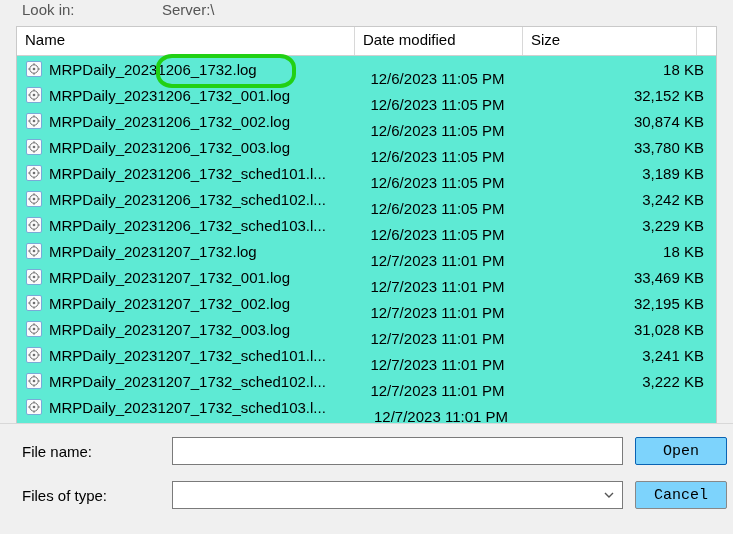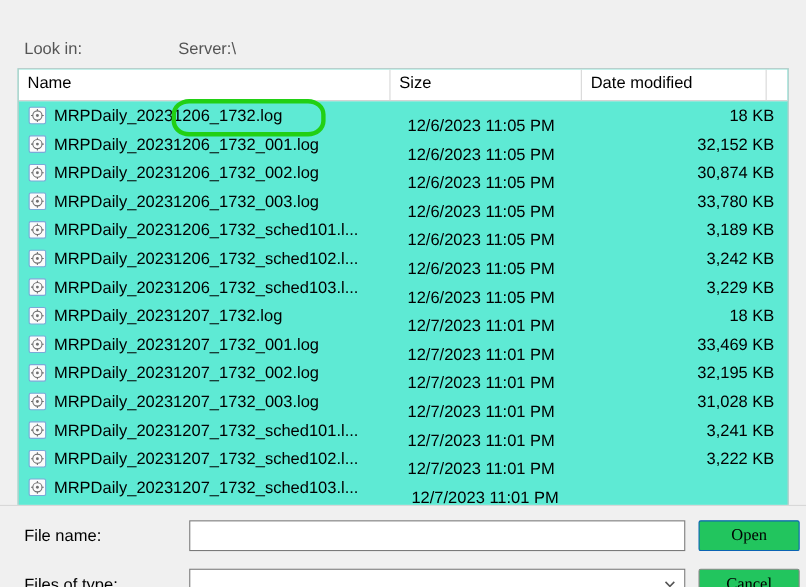--- a/index.html
+++ b/index.html
@@ -16,26 +16,25 @@
   .window {
     box-sizing: border-box;
     width: 733px;
     height: 534px;
     background: #f0f0f0;
     position: relative;
     padding: 0 6px;
   }
   .lookin-row {
     display: flex;
-    align-items: flex-start;
+    align-items: center;
     height: 18px;
     padding: 0 16px 8px 16px;
     color: #555;
     font-size: 15px;
-    margin-top: 36px;
   }
   .lookin-label { width: 140px; }
   .list-frame {
     margin: 0 10px;
     border: 1px solid #c9c9c9;
     background: #5eead4;
     height: 426px;
     position: relative;
     overflow: hidden;
   }
@@ -156,24 +155,24 @@
     height: 100%;
     display: flex;
     align-items: center;
     justify-content: center;
     color: #444;
   }
   .dlg-btn {
     width: 92px;
     height: 28px;
     margin-left: 12px;
-    background: #22c55e;
+    background: #7dd3fc;
     border: 1px solid #0a63b3;
     color: #000;
-    font-family: Liberation Serif, serif;
+    font-family: Liberation Mono, monospace;
     font-size: 15px;
     border-radius: 2px;
     cursor: pointer;
   }
   .dlg-btn.secondary {
     border-color: #888;
   }
 
   svg { display: block; }
 </style>
@@ -184,22 +183,22 @@
 
   <div class="lookin-row">
     <span class="lookin-label">Look in:</span>
     <span>Server:\</span>
   </div>
 
   <div class="list-frame">
 
     <div class="list-header">
       <div class="hcol col-name">Name</div>
+      <div class="hcol col-date">Date modified</div>
       <div class="hcol col-size">Size</div>
-      <div class="hcol col-date">Date modified</div>
       <div class="hcol col-ext"></div>
     </div>
 
     <div class="list-body" id="file-rows">
         <div class="row">
           <div class="cell cell-name">
             <svg class="file-icon" viewBox="0 0 18 18">
     <rect x="1.5" y="1.5" width="15" height="15" rx="1.5" fill="#fbfbfb" stroke="#7aa9d8"></rect>
     <circle cx="9" cy="9" r="4.2" fill="none" stroke="#6f6f6f" stroke-width="1"></circle>
     <circle cx="9" cy="9" r="1.3" fill="#6f6f6f"></circle>

